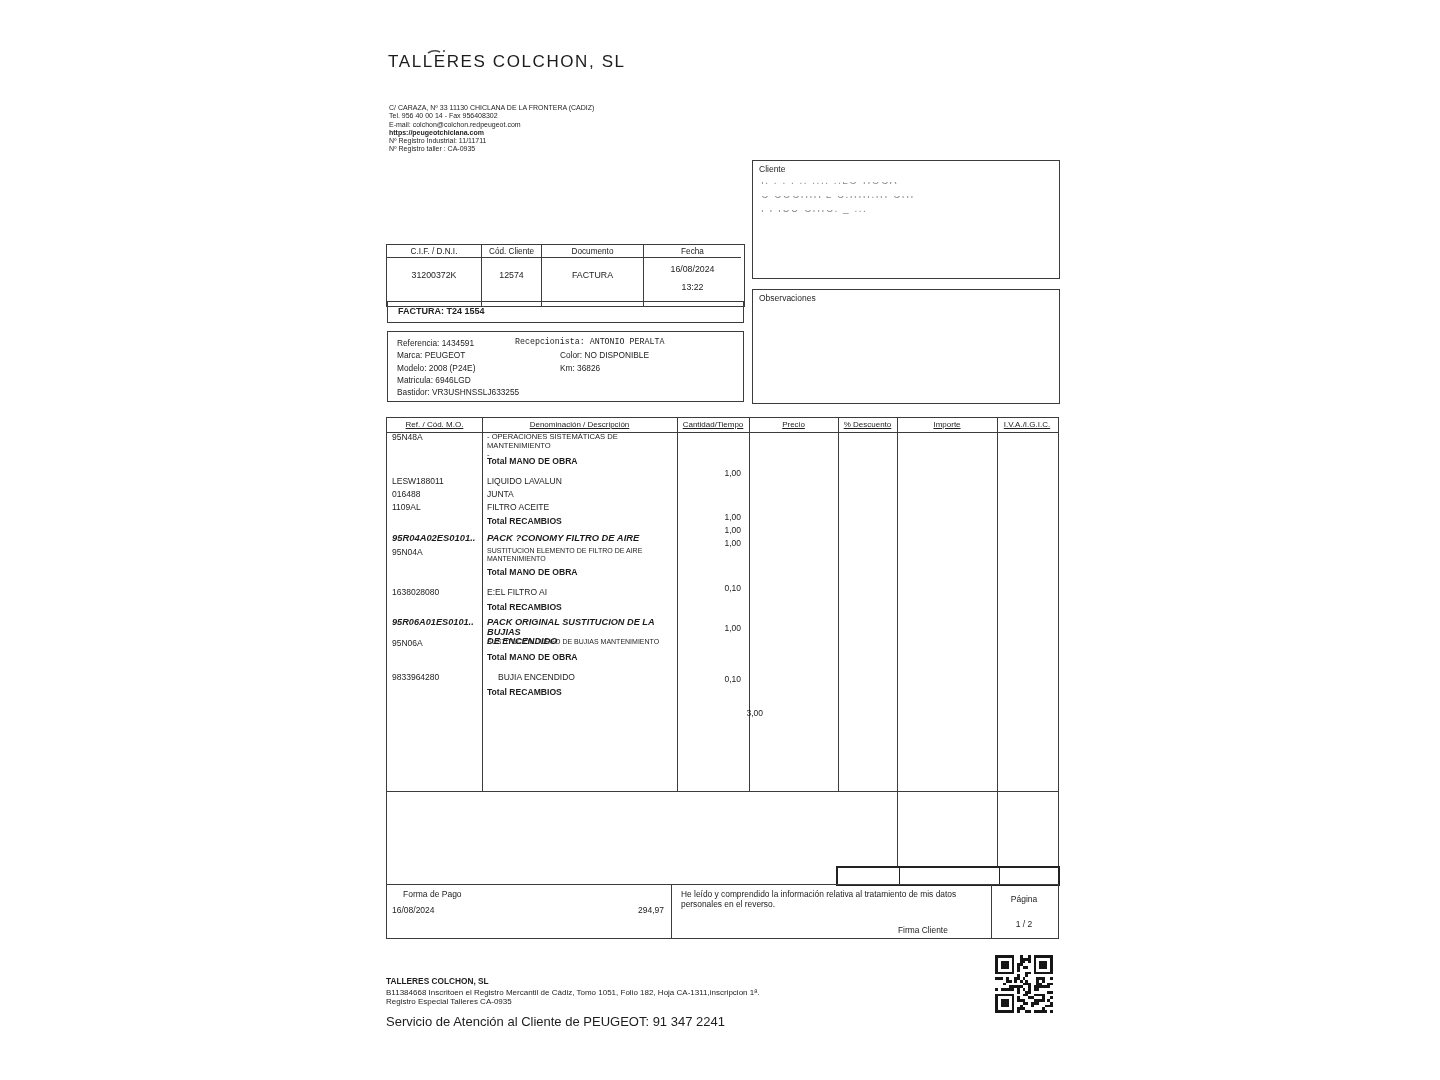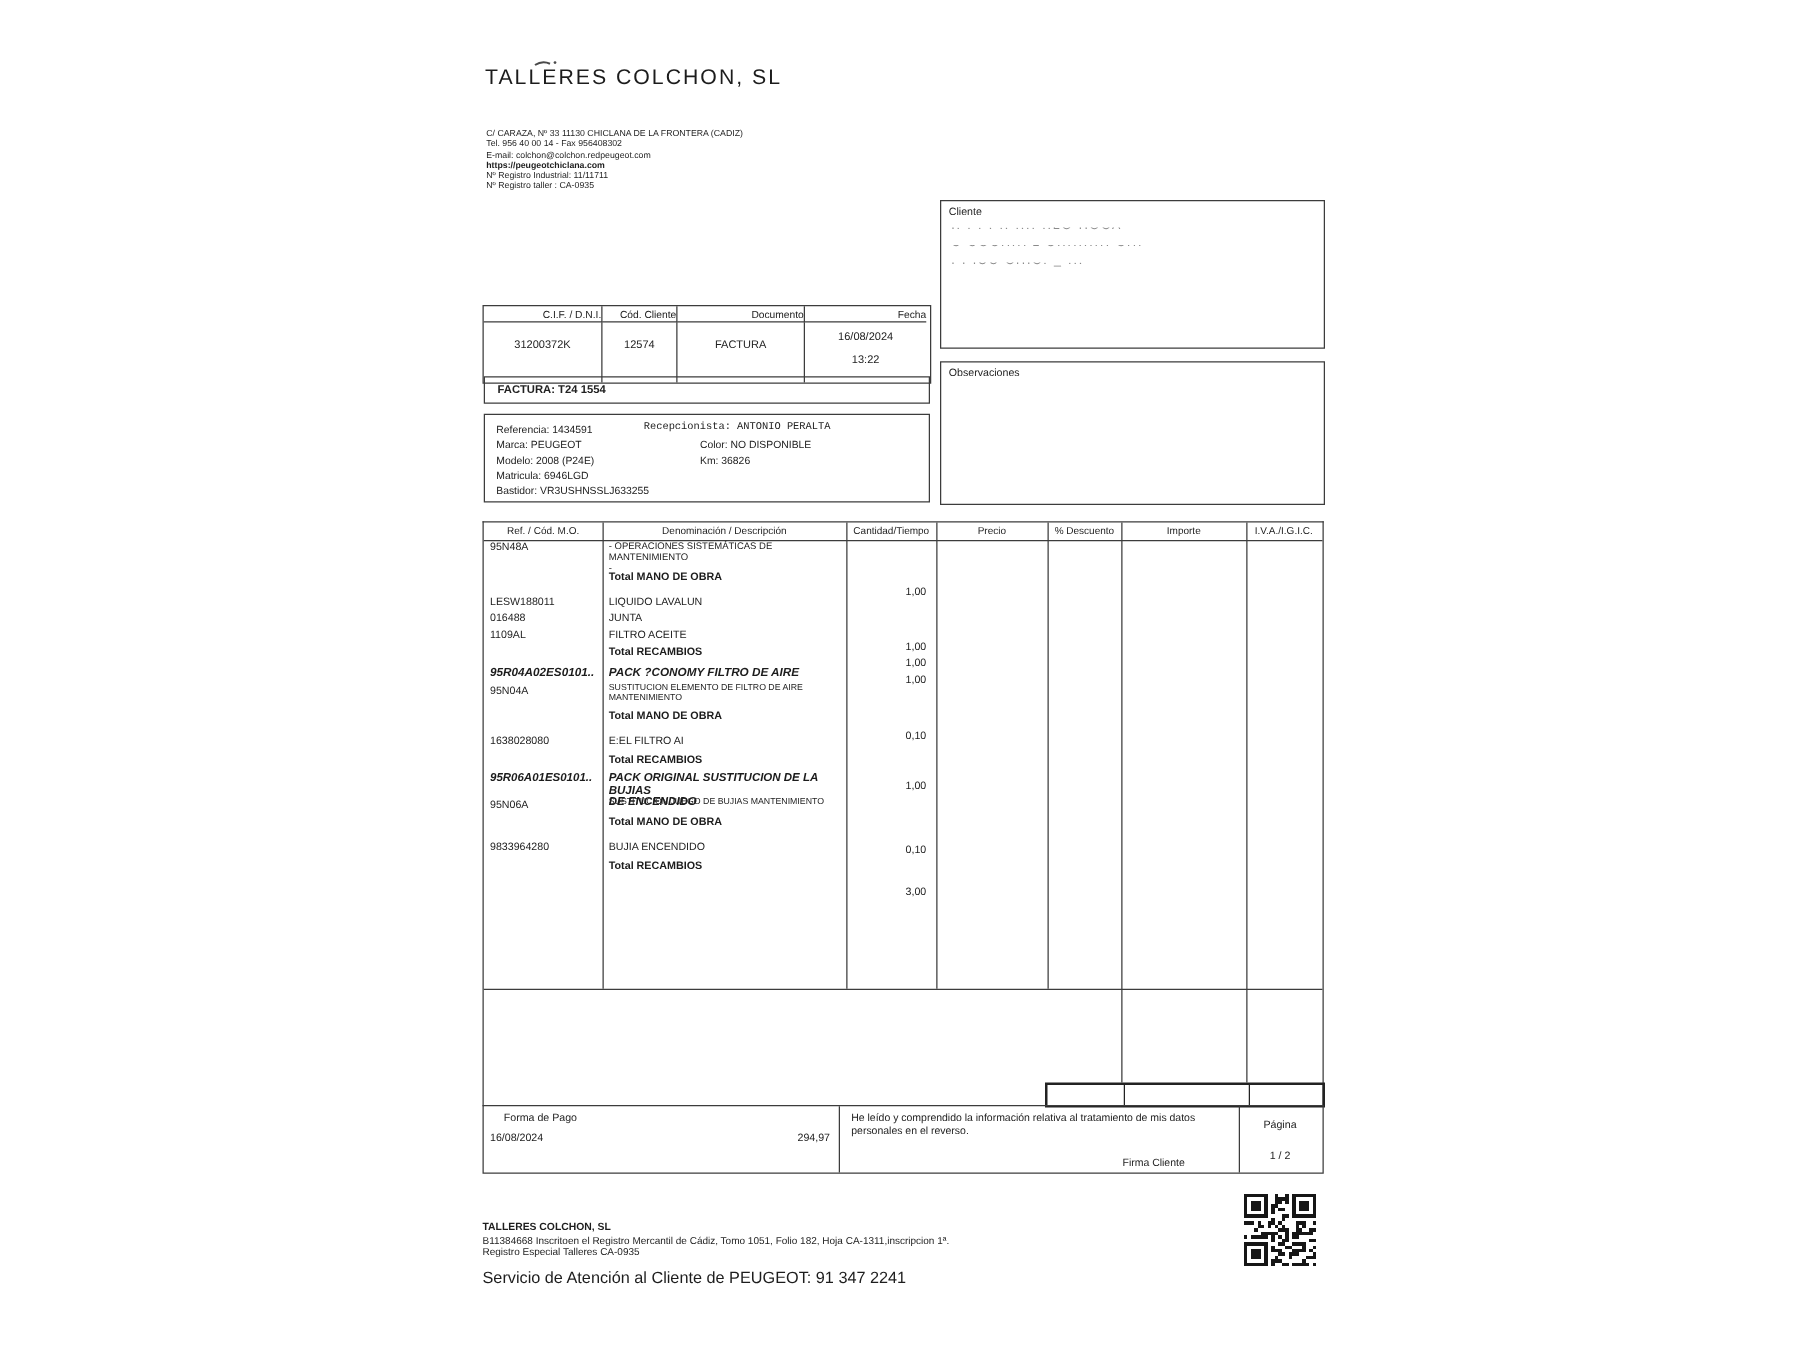--- a/index.html
+++ b/index.html
@@ -14,38 +14,38 @@
   .address .bold{font-weight:bold;}
   
   .box{position:absolute;border:1.4px solid #3c3c3c;background:#fff;}
   .box-label{font-size:8.5px;color:#1e1e1e;padding:3px 0 0 6px;}
   .redacted-wrap{padding:8px 0 0 8px;}
   .redacted-line{height:6px;overflow:hidden;margin-bottom:8px;}
   .redacted-line span{display:block;margin-top:-7px;font-size:10px;color:#6d6d6d;letter-spacing:1.5px;filter:blur(0.5px);opacity:.8;white-space:nowrap;}
   
   .doc-table{position:absolute;left:386px;top:244px;width:357px;border:1.4px solid #3c3c3c;font-size:8.2px;}
   .doc-table .hrow,.doc-table .drow{display:grid;grid-template-columns:95px 60px 102px 97px;}
-  .doc-table .hrow>div{border-bottom:1px solid #3c3c3c;border-right:1px solid #3c3c3c;text-align:right;padding:2px 0 1px;}
+  .doc-table .hrow>div{border-bottom:1px solid #3c3c3c;border-right:1px solid #3c3c3c;text-align:center;padding:2px 0 1px;}
   .doc-table .drow>div{border-right:1px solid #3c3c3c;text-align:center;height:36px;}
   .doc-table .hrow>div:last-child,.doc-table .drow>div:last-child{border-right:none;}
   .doc-table .dval{padding-top:12px;font-size:8.8px;}
   .doc-table .fecha-cell div:first-child{padding-top:6px;font-size:8.8px;}
   .doc-table .fecha-cell div:last-child{padding-top:8px;font-size:8.8px;}
   .factura-box{position:absolute;left:387px;top:301px;width:355px;height:20px;border:1.4px solid #3c3c3c;}
   .factura-box span{display:block;padding:4px 0 0 10px;font-size:9px;font-weight:bold;color:#222;}
   
   .vehicle-box{position:absolute;left:387px;top:331px;width:355px;height:69px;border:1.4px solid #3c3c3c;font-size:8.3px;}
   .vehicle-left{position:absolute;left:9px;top:5px;line-height:12.3px;}
   .v-recep{position:absolute;left:127px;top:5px;font-family:Liberation Mono, monospace;}
   .v-color{position:absolute;left:172px;top:18px;}
   .v-km{position:absolute;left:172px;top:31px;}
   
   .main-table{position:absolute;left:386px;top:417px;width:671px;height:467px;border-top:1.2px solid #3c3c3c;border-left:1.2px solid #3c3c3c;border-right:1.2px solid #3c3c3c;}
   .mt-header{display:grid;grid-template-columns:95px 195px 72px 89px 59px 100px 60px;height:14px;border-bottom:1px solid #3c3c3c;font-size:8px;color:#1e1e1e;}
-  .mt-header>div{text-align:center;padding-top:2px;overflow:hidden;white-space:nowrap;}
+  .mt-header>div{text-align:center;padding-top:2px;overflow:hidden;white-space:nowrap;text-decoration:underline;}
   .vline{position:absolute;width:1px;background:#3c3c3c;top:0;}
   .hline-bottom{position:absolute;left:0;width:100%;height:1px;background:#3c3c3c;top:373px;}
   .mt-body{position:absolute;left:0;top:14px;width:670px;}
   .row{display:grid;grid-template-columns:95px 195px 72px 89px 59px 100px 60px;font-size:8.5px;color:#1c1c1c;}
   .c-ref{padding-left:5px;overflow:hidden;white-space:nowrap;}
   .c-desc{padding-left:5px;}
   .c-qty{text-align:right;padding-right:8px;margin-top:36px;}
   .c-imp{text-align:right;padding-right:8px;}
   .t-pack{height:15px;}
   .t-pack .c-ref,.t-pack .c-desc{font-weight:bold;font-style:italic;font-size:9.4px;}
@@ -327,21 +327,21 @@
           <div class="c-ref"></div>
           <div class="c-desc">
             <div>Total MANO DE OBRA</div>
           </div>
           <div class="c-qty"></div>
           <div class="c-pre"></div>
           <div class="c-dto"></div>
           <div class="c-imp"></div>
           <div class="c-iva"></div>
         </div>
-        <div class="row t-part" style="margin-top: 6px;">
+        <div class="row t-part" style="margin-top: 6px; gap: 11px;">
           <div class="c-ref">9833964280</div>
           <div class="c-desc">
             <div>BUJIA ENCENDIDO</div>
           </div>
           <div class="c-qty">3,00</div>
           <div class="c-pre"></div>
           <div class="c-dto"></div>
           <div class="c-imp"></div>
           <div class="c-iva"></div>
         </div>

